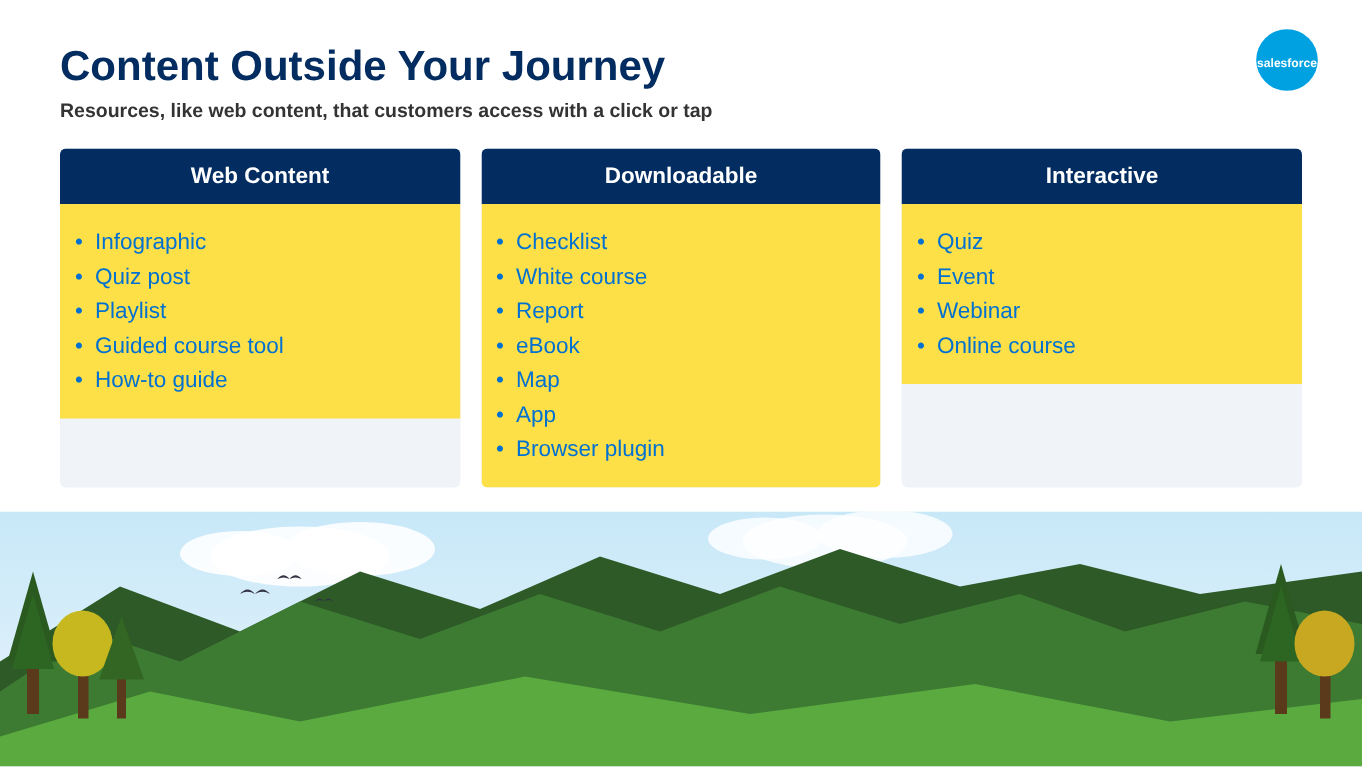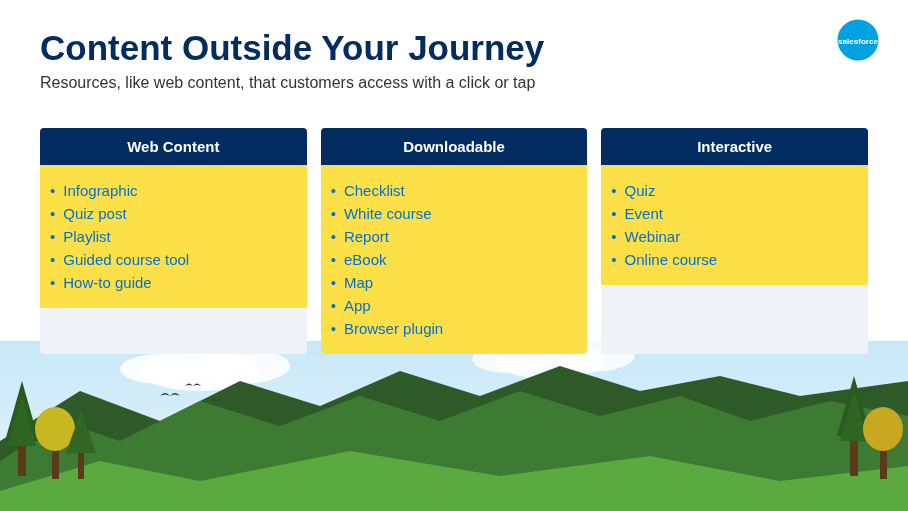--- a/index.html
+++ b/index.html
@@ -22,48 +22,48 @@
     }
 
     
     .header {
       padding: 28px 40px 10px 40px;
       position: relative;
       z-index: 2;
     }
 
     .title {
-      font-size: 35px;
+      font-size: 28px;
       font-weight: 700;
       color: #032d60;
       margin-bottom: 6px;
     }
 
     .subtitle {
-      font-size: 16px;
+      font-size: 13px;
       color: #333;
-      font-weight: 400;
+      font-weight: 700;
     }
 
     
     .sf-logo {
       position: absolute;
       top: 18px;
       right: 28px;
       width: 44px;
       height: 44px;
       z-index: 3;
     }
 
     
     .columns {
       display: flex;
       gap: 14px;
       padding: 0 40px;
-      margin-top: 26px;
+      margin-top: 8px;
       position: relative;
       z-index: 2;
     }
 
     .column {
       flex: 1;
       background: #f0f4f8;
       border-radius: 4px;
       overflow: hidden;
     }

